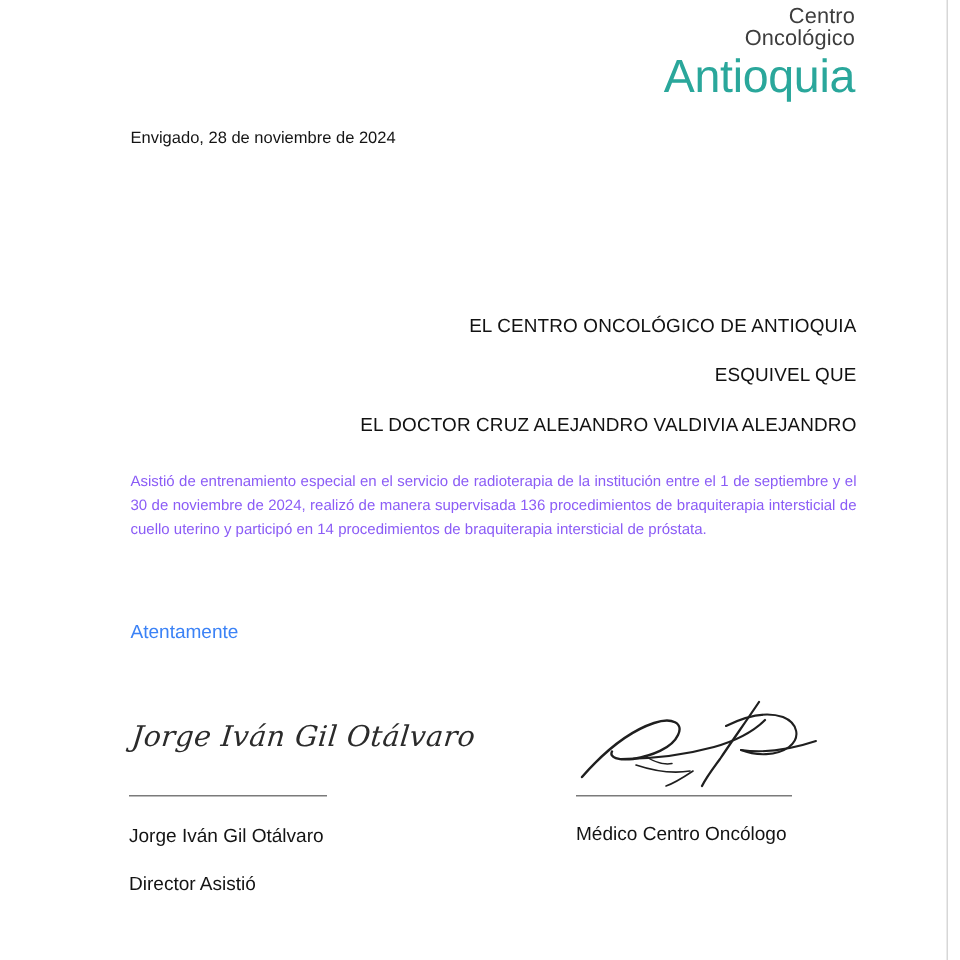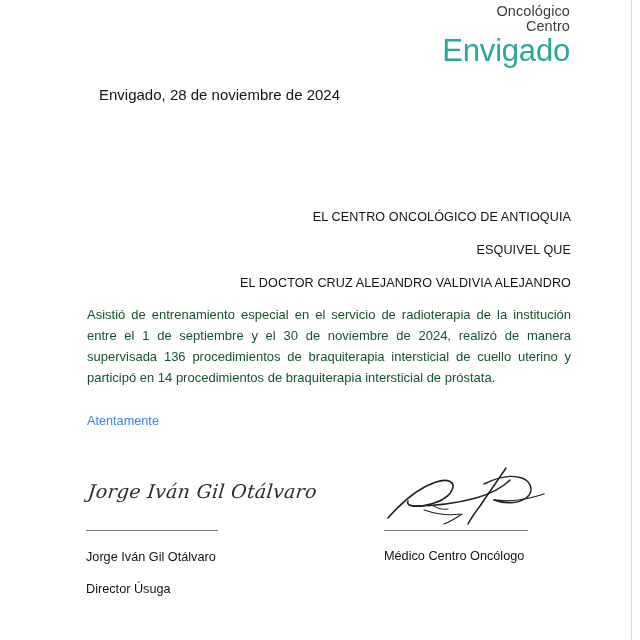--- a/index.html
+++ b/index.html
@@ -54,23 +54,22 @@
     letter-spacing: -0.2px;
     margin-top: 1px;
     line-height: 1.05;
   }
 
   
   .date-line {
     position: absolute;
     top: 86px;
     left: 87px;
-    font-size: 15px;
+    font-size: 11px;
     color: #141414;
-    margin-left: 12px;
   }
 
   
   .heading-block {
     position: absolute;
     top: 210px;
     left: 87px;
     width: 484px;
     text-align: right;
   }
@@ -81,27 +80,27 @@
     margin-bottom: 19px;
     letter-spacing: 0.1px;
   }
   .heading-block .h-line:last-child {
     margin-bottom: 0;
   }
 
   
   .body-paragraph {
     position: absolute;
-    top: 304px;
+    top: 314px;
     left: 87px;
     width: 484px;
     text-align: justify;
-    font-size: 13px;
+    font-size: 10px;
     line-height: 1.62;
-    color: #14532d;
+    color: #8b5cf6;
     hyphens: none;
   }
 
   .closing {
     position: absolute;
     top: 414px;
     left: 87px;
     font-size: 12.7px;
     color: #3b82f6;
   }
@@ -165,23 +164,23 @@
   }
 </style>
 </head>
 <body>
 
 <div class="page">
 
   <div class="page-edge-rule"></div>
 
   <div class="letterhead">
+    <span class="lh-line">Centro</span>
     <span class="lh-line">Oncológico</span>
-    <span class="lh-line">Centro</span>
-    <span class="lh-brand">Envigado</span>
+    <span class="lh-brand">Antioquia</span>
   </div>
 
   <div class="date-line">Envigado, 28 de noviembre de 2024</div>
 
   <div class="heading-block">
     <span class="h-line">EL CENTRO ONCOLÓGICO DE ANTIOQUIA</span>
     <span class="h-line">ESQUIVEL QUE</span>
     <span class="h-line">EL DOCTOR CRUZ ALEJANDRO VALDIVIA ALEJANDRO</span>
   </div>
 
@@ -190,21 +189,21 @@
   <div class="closing">Atentamente</div>
 
   <div class="sig-area">
 
     <div class="sig-col left">
       <div class="sig-graphic">
         <span class="sig-script">Jorge Iván Gil Otálvaro</span>
       </div>
       <div class="sig-rule"></div>
       <div class="sig-name">Jorge Iván Gil Otálvaro</div>
-      <div class="sig-title">Director Úsuga</div>
+      <div class="sig-title">Director Asistió</div>
     </div>
 
     <div class="sig-col right">
       <div class="sig-graphic">
         <svg class="sig-svg" width="170" height="68" viewBox="0 0 170 68">
           <g fill="none" stroke="#1f1f1f" stroke-linecap="round" stroke-linejoin="round">
             <path d="M4 56 C18 40 34 26 52 20 C64 16 72 20 68 28 C64 37 50 42 38 44 C28 45 22 43 24 39" stroke-width="1.6"></path>
             <path d="M30 44 C48 44 70 42 92 36 C106 32 118 26 126 18" stroke-width="1.5"></path>
             <path d="M122 6 C114 18 104 32 96 44 C90 52 86 58 84 62" stroke-width="1.5"></path>
             <path d="M100 22 C112 16 126 12 138 16 C148 20 150 30 142 36 C134 42 120 42 110 38" stroke-width="1.4"></path>

